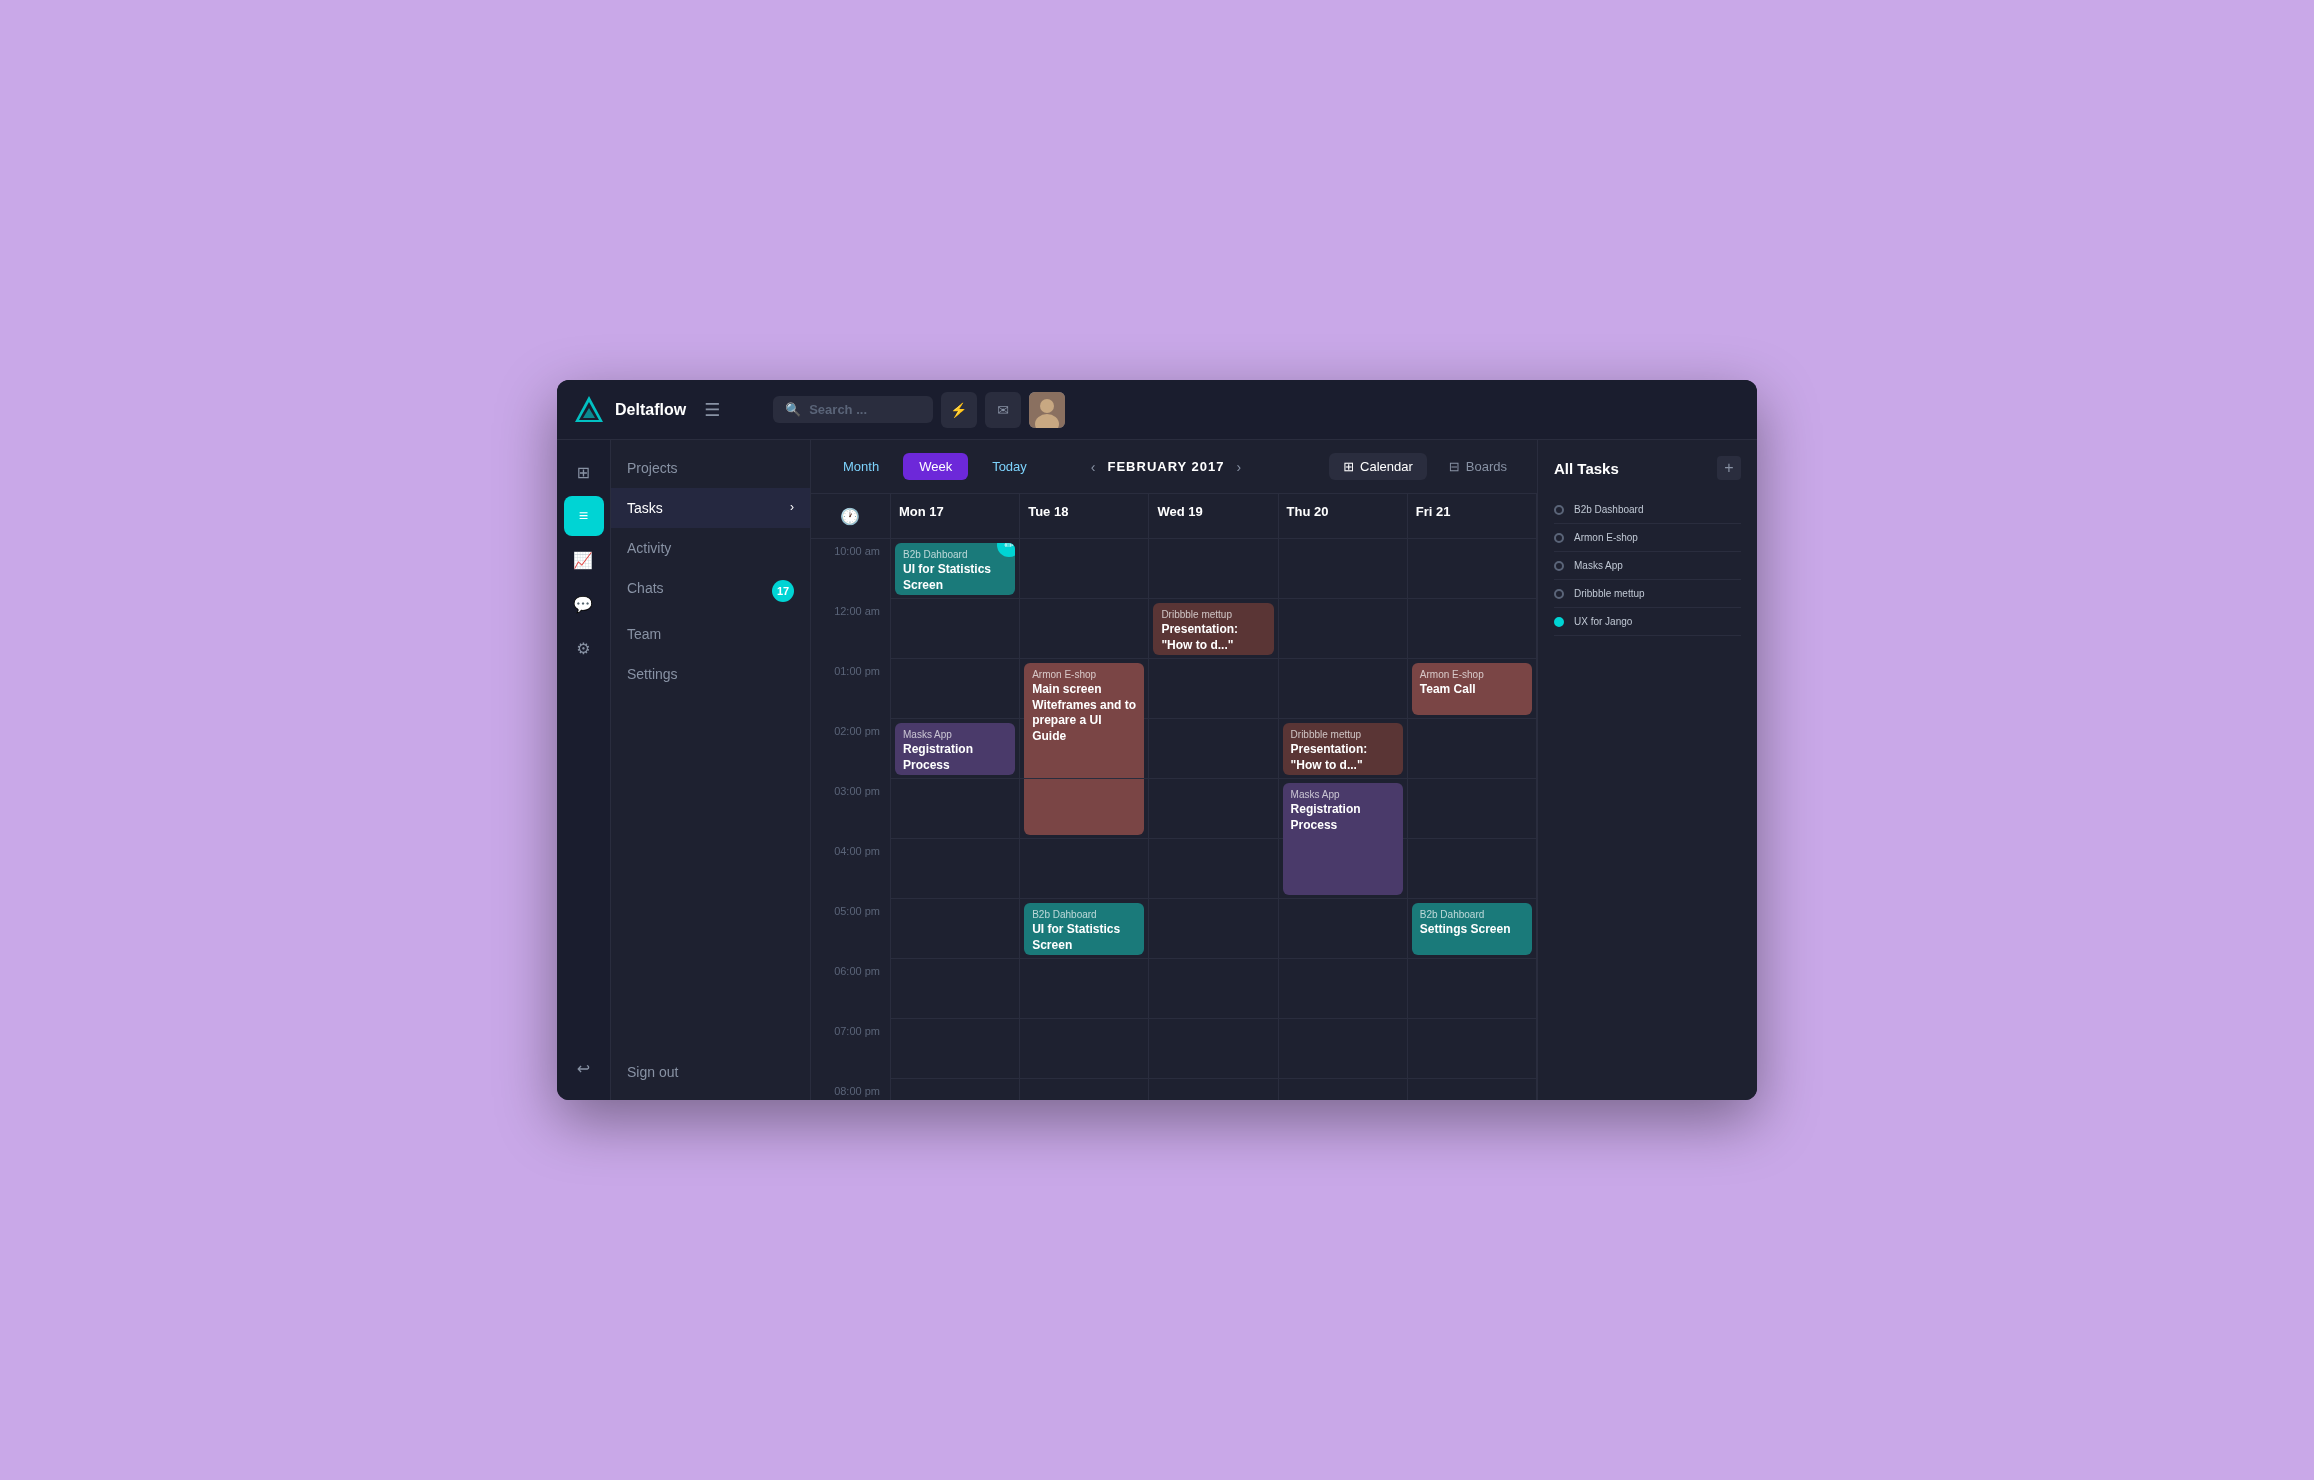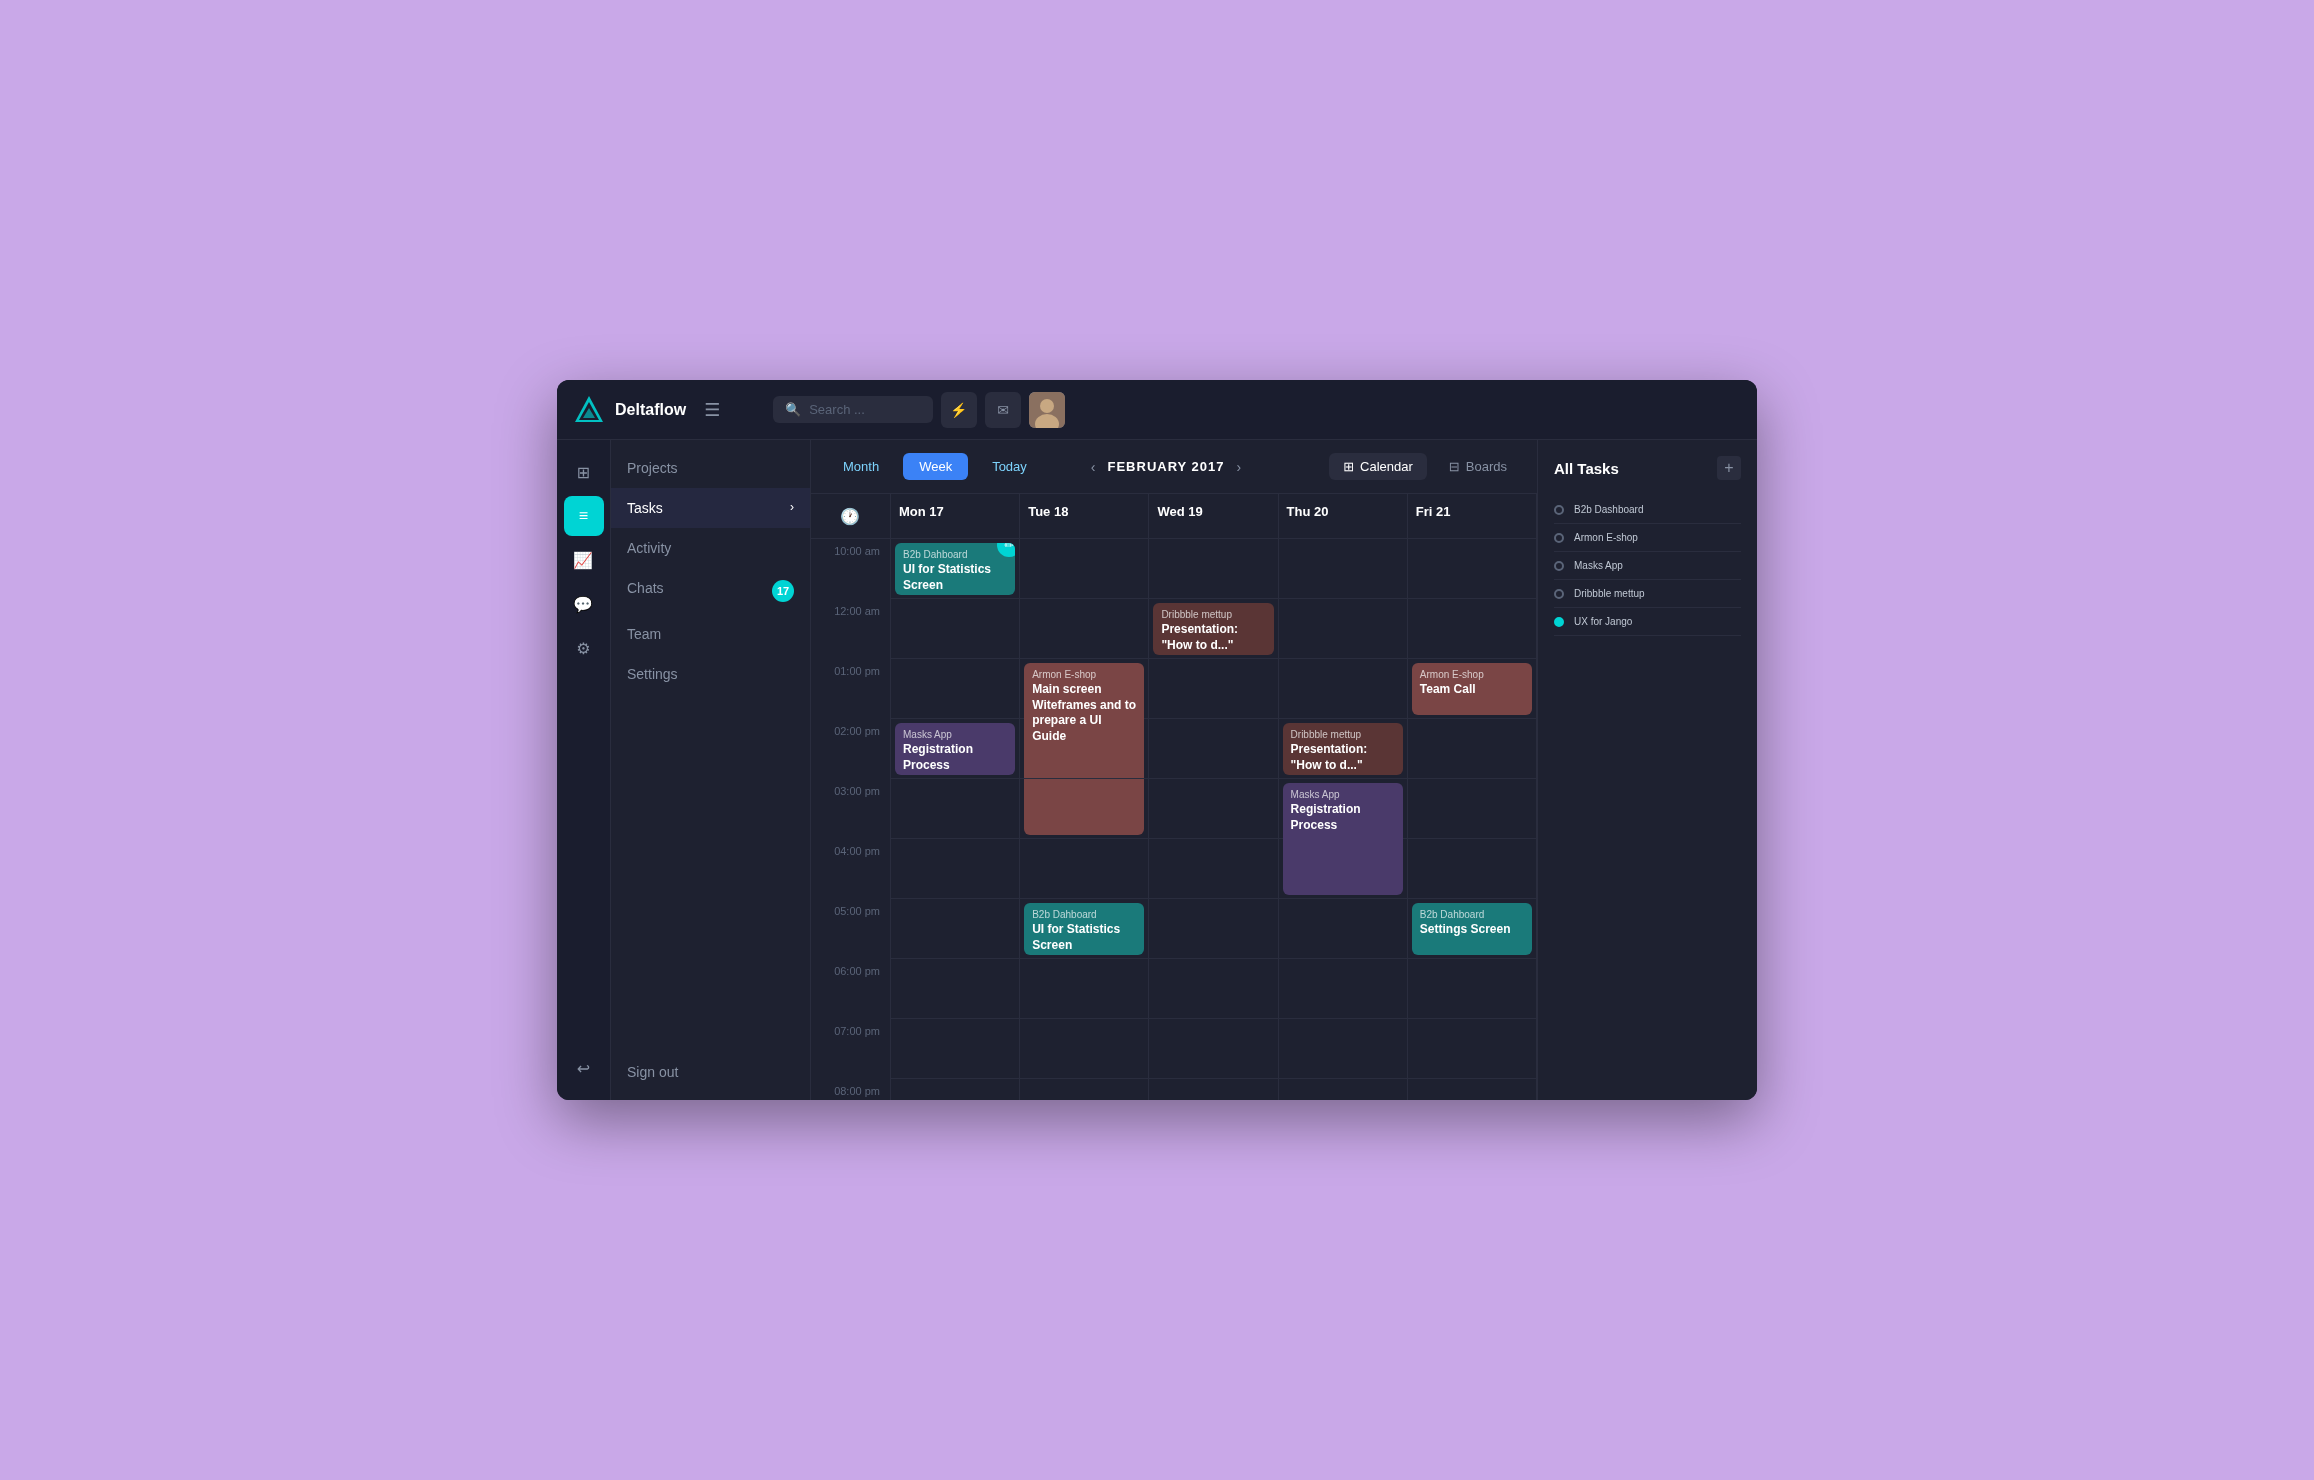--- a/index.html
+++ b/index.html
@@ -203,21 +203,21 @@
     .view-btn {
       padding: 6px 16px;
       border-radius: 6px;
       font-size: 13px;
       cursor: pointer;
       border: none;
       color: #7dd3fc;
       background: transparent;
     }
     .view-btn.active {
-      background: #3b82f6;
+      background: #6d28d9;
       color: #fff;
     }
     .month-nav {
       display: flex;
       align-items: center;
       gap: 12px;
       margin: 0 auto;
       color: #8892a4;
     }
     .month-nav .month-title {
@@ -417,21 +417,21 @@
         <polygon points="16,2 30,28 2,28" fill="#00d4d4" opacity="0.9"></polygon>
         <polygon points="16,8 26,26 6,26" fill="#1a1d2e"></polygon>
         <polygon points="16,14 22,24 10,24" fill="#00d4d4" opacity="0.6"></polygon>
       </svg>
       <span class="app-title">Deltaflow</span>
       <span class="menu-icon">☰</span>
     </div>
     <div class="top-bar-right">
       <div class="search-box">
         <span>🔍</span>
-        <span style="color:#5a6478;font-size:13px;">Search ...</span>
+        <span style="color:#5a6478;font-size:13px;font-weight:bold;">Search ...</span>
       </div>
       <div class="top-btn">
         <span>⚡</span>
       </div>
       <div class="top-btn">
         <span>✉</span>
       </div>
       <div class="avatar">
         <div class="avatar-img">
           <svg viewBox="0 0 36 36" width="36" height="36">

